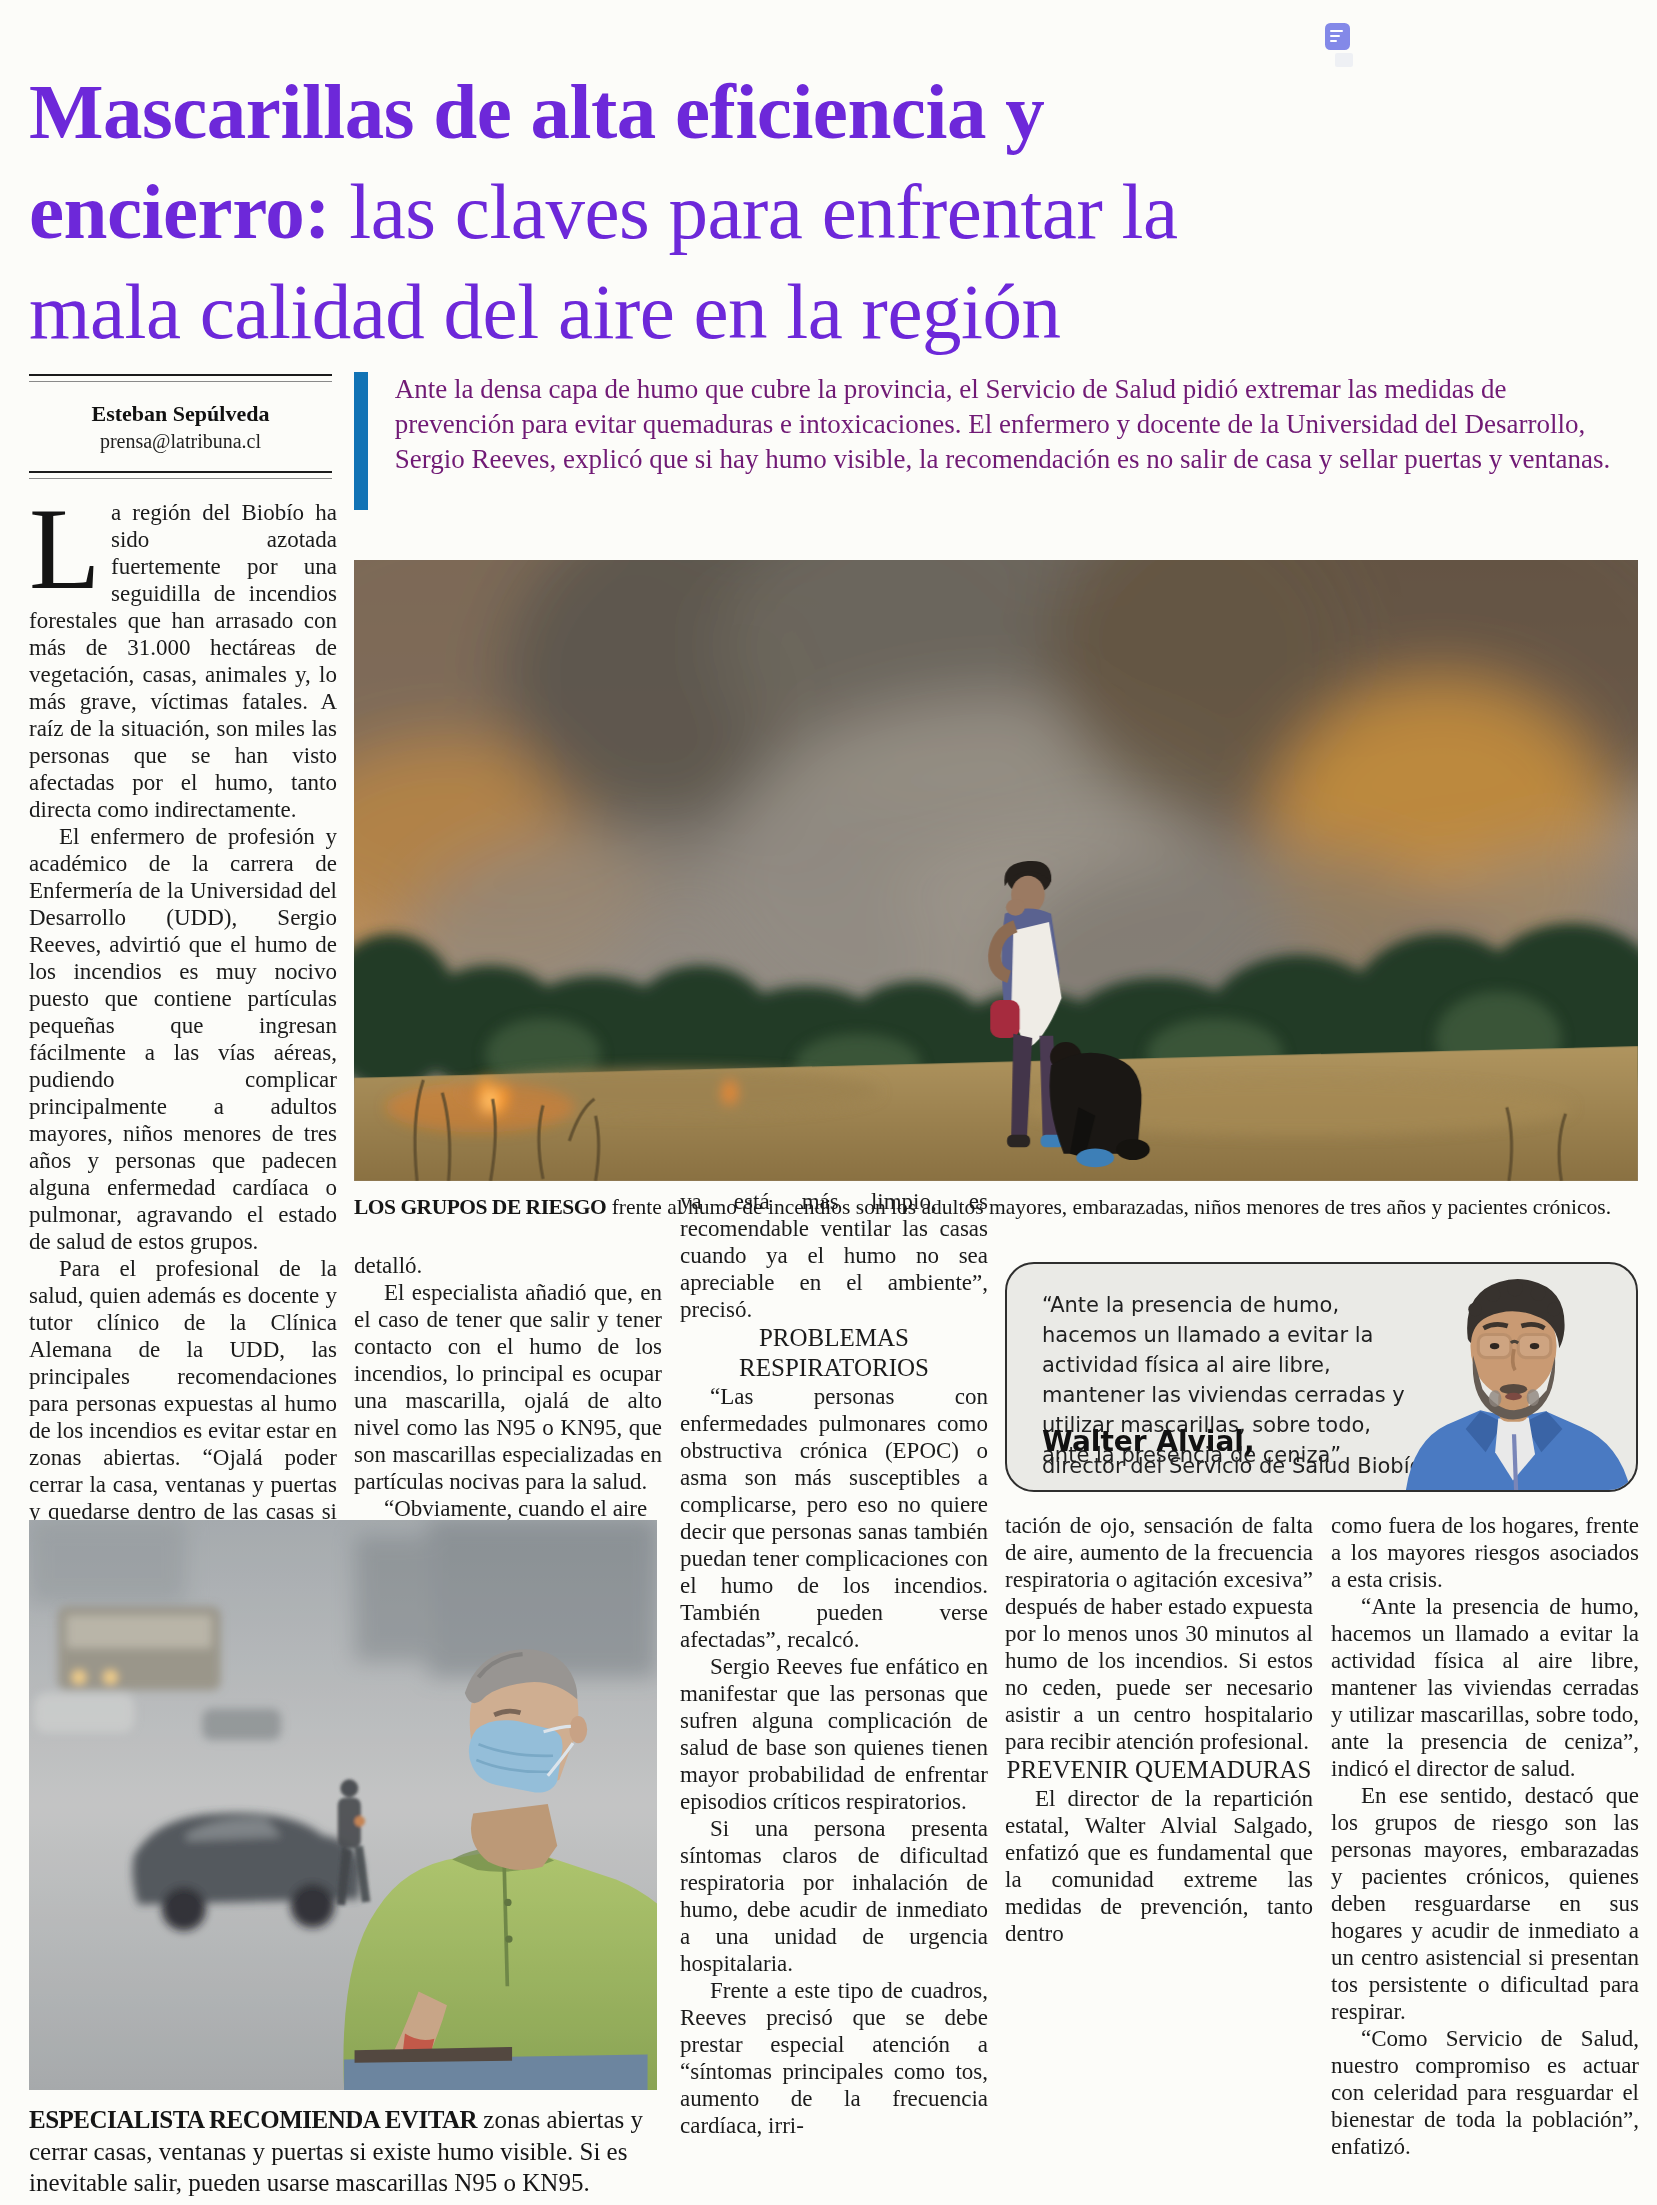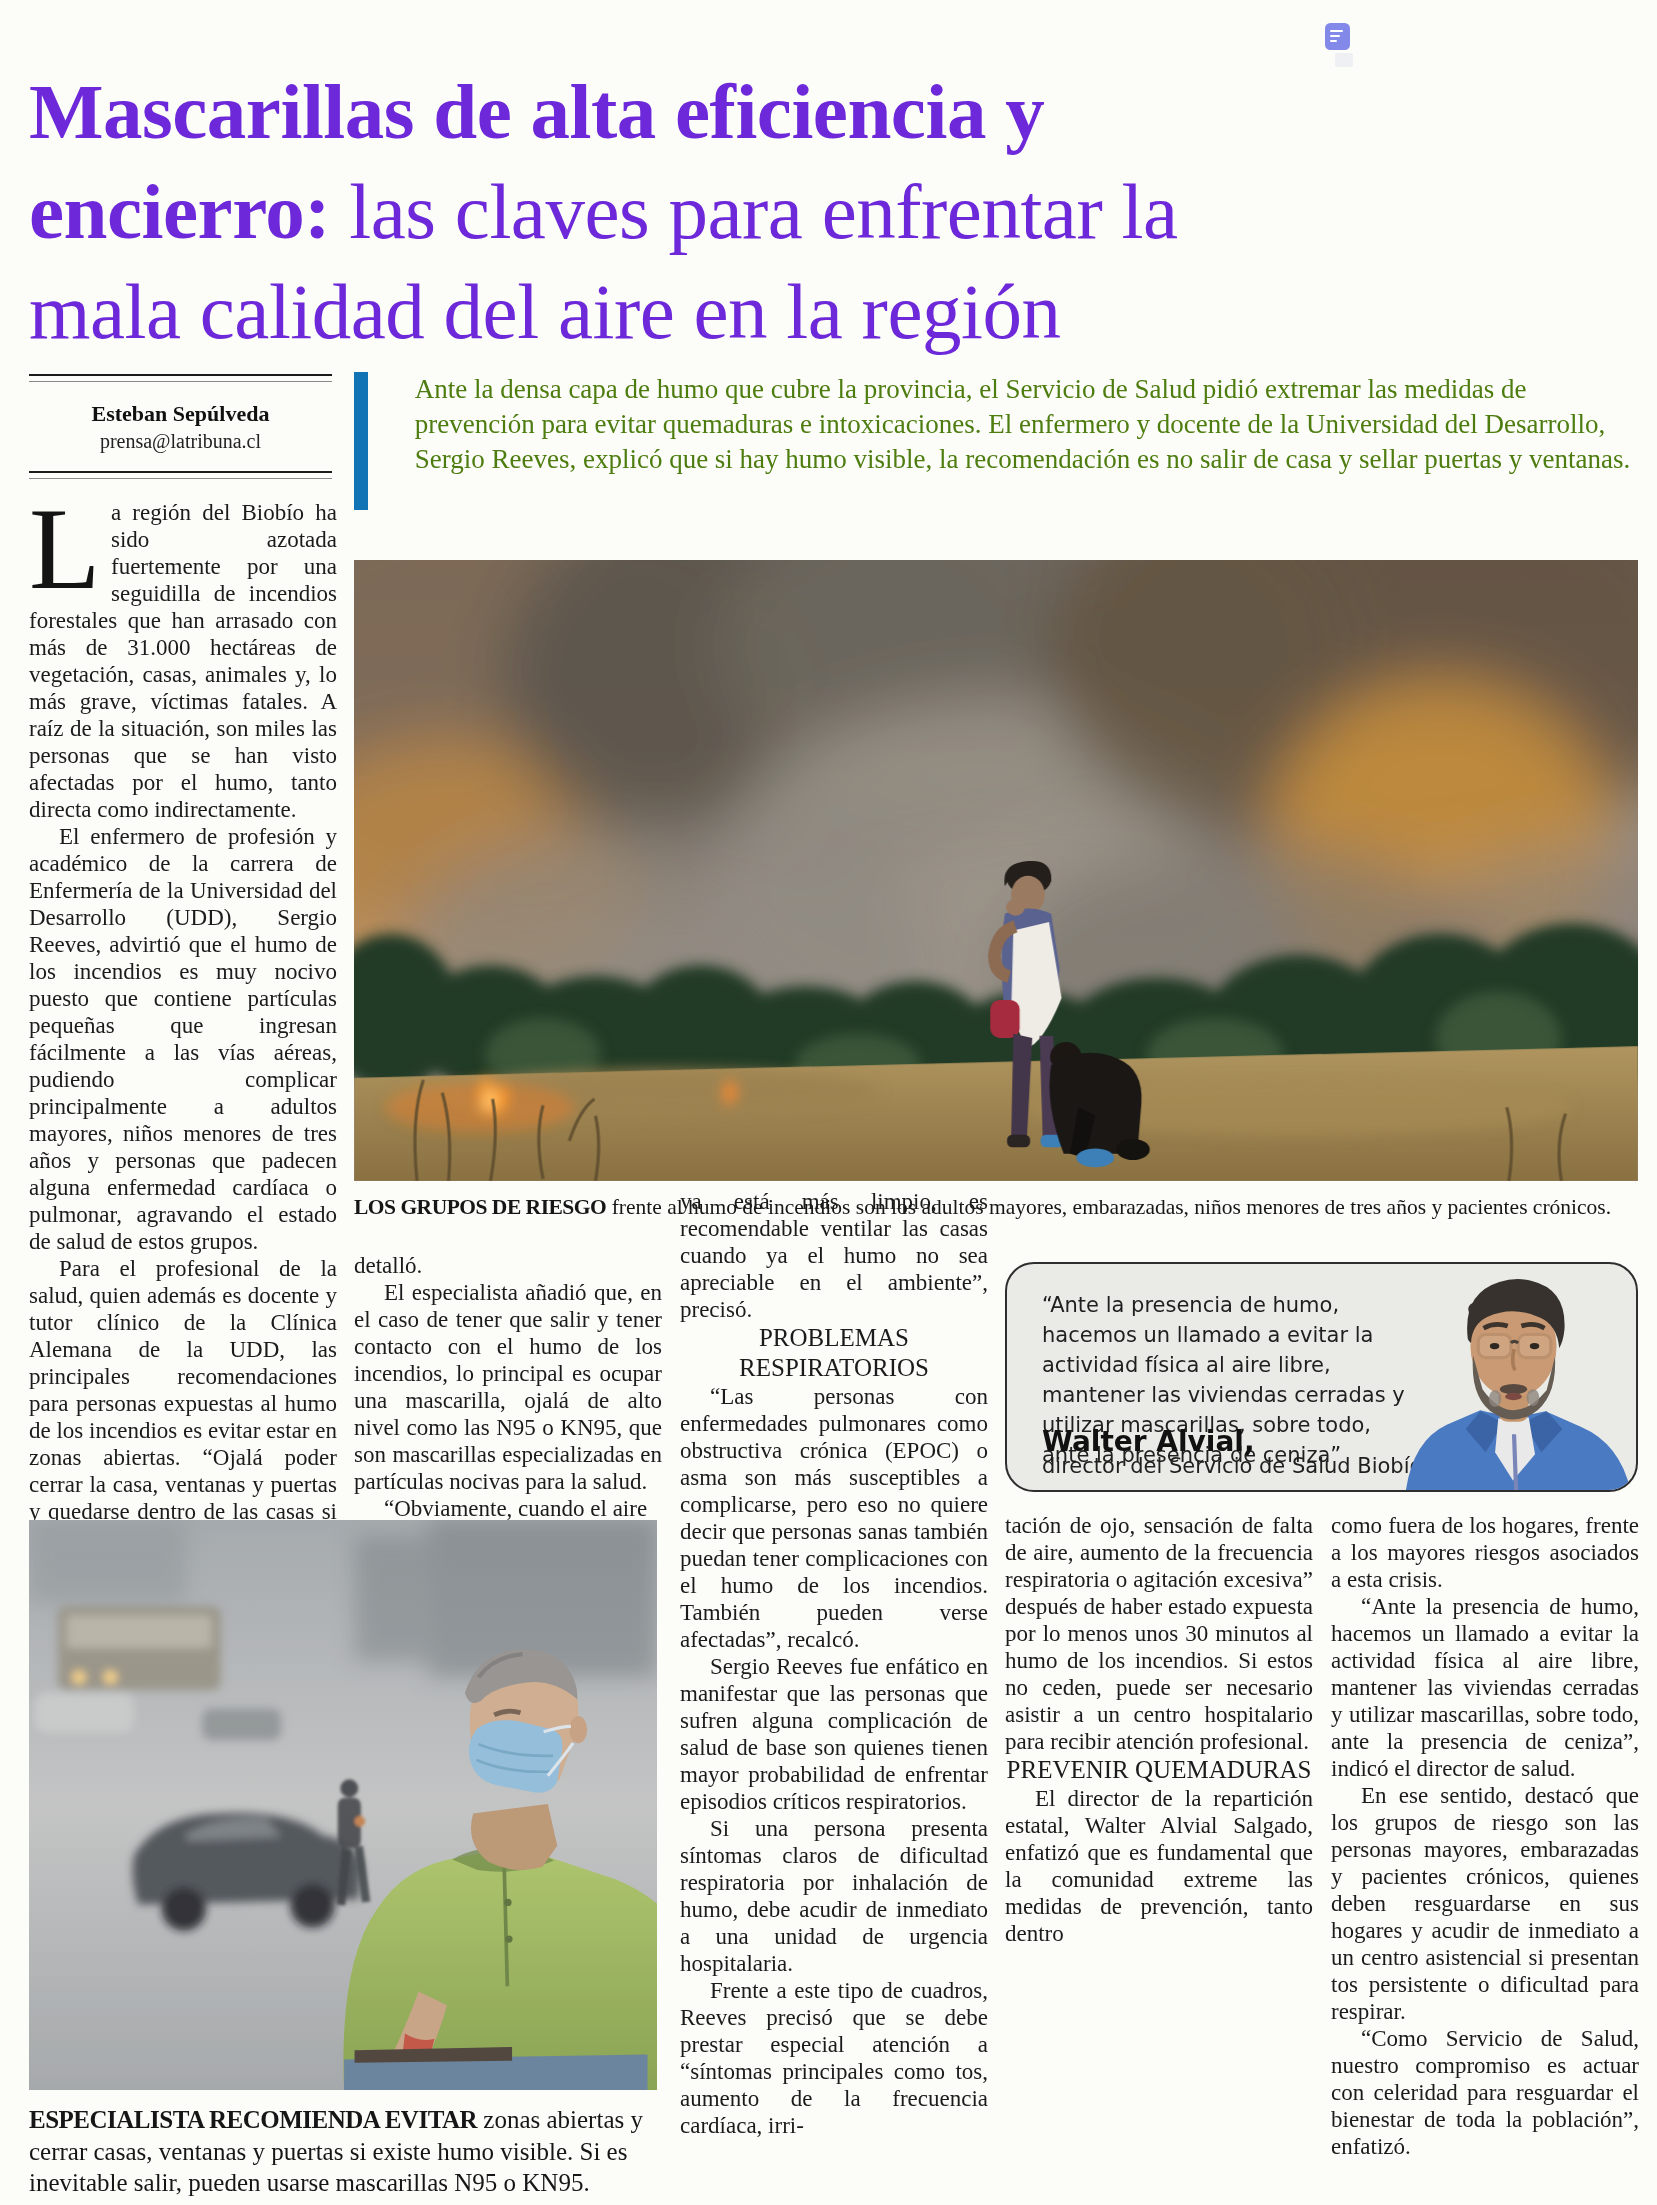--- a/index.html
+++ b/index.html
@@ -19,21 +19,21 @@
 
   
   .byline{position:absolute;left:29px;top:374px;width:303px;text-align:center;}
   .rule{height:4.7px;border-top:2.6px solid #1b1b1b;border-bottom:1.1px solid #8a8a8a;}
   .byline .author{margin-top:19px;font-size:22px;font-weight:700;color:#111;}
   .byline .email{margin-top:3.2px;font-size:20px;color:#222;margin-bottom:18px;}
 
   
   .lead{position:absolute;left:354px;top:372px;width:1284px;display:flex;}
   .lead-bar{flex:none;width:13.7px;height:138px;background:#1273b5;margin-right:27px;}
-  .lead-text{font-size:27px;line-height:35px;color:#4d7c0f;width:1223px;margin-left:20px;}
+  .lead-text{font-size:27px;line-height:35px;color:#701a75;width:1223px;}
 
   
   .photo-main{position:absolute;left:354px;top:560px;width:1284px;height:621px;background:#888;}
   .photo-main svg,.photo-street svg,.portrait svg{display:block;width:100%;height:100%;}
   .caption1{position:absolute;left:354px;top:1195px;width:1284px;font-size:21.5px;color:#161616;white-space:nowrap;}
   .cap-bold{font-weight:700;letter-spacing:-0.5px;}
 
   .photo-street{position:absolute;left:29px;top:1520px;width:628px;height:570px;background:#9aa0a3;}
   .caption2{position:absolute;left:29px;top:2104px;width:628px;font-size:25px;line-height:31.5px;color:#161616;}
 

